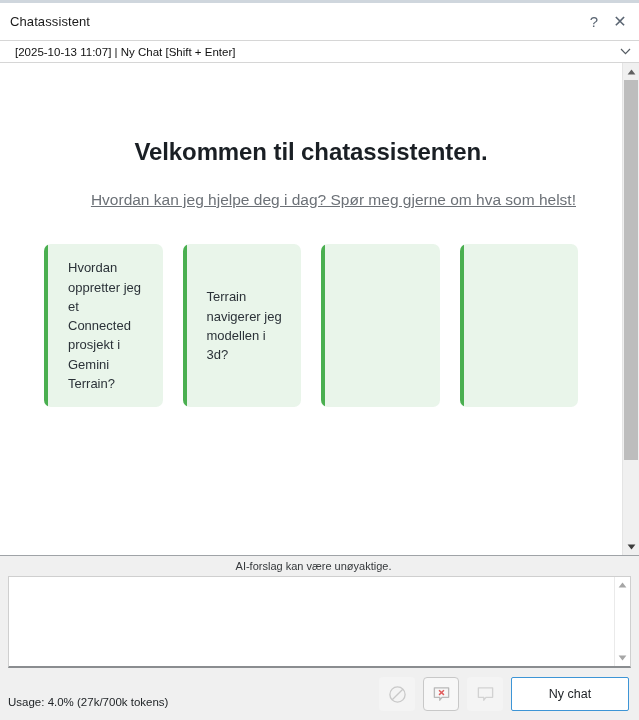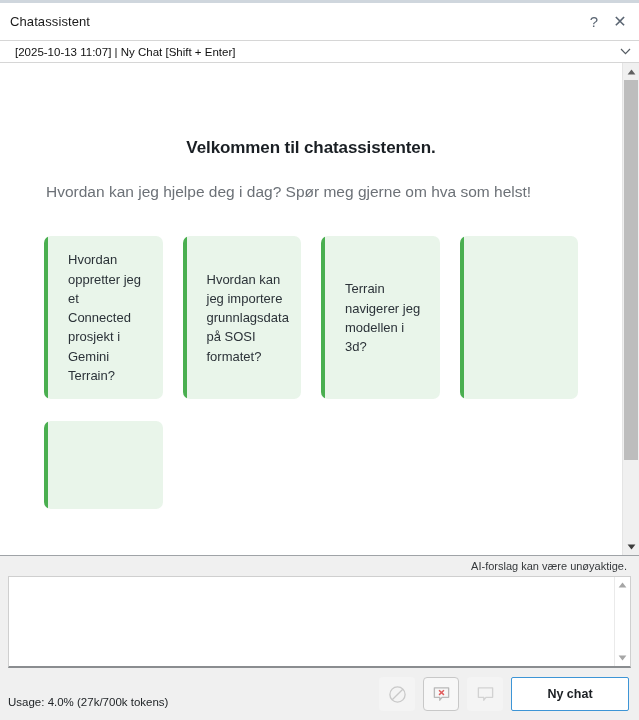--- a/index.html
+++ b/index.html
@@ -94,33 +94,34 @@
     display: flex;
   }
   .msgarea-inner {
     flex: 1 1 auto;
     padding: 0 24px 0 24px;
     overflow: hidden;
   }
 
   .welcome-title {
     text-align: center;
-    font-size: 17px;
+    font-size: 24px;
     font-weight: bold;
     color: #1a1f24;
     margin-top: 75px;
     letter-spacing: -0.1px;
   }
   .welcome-sub {
-    text-align: left;
+    text-align: right;
     font-size: 15.5px;
     color: #6c7177;
     line-height: 1.45;
     margin-top: 23px;
     padding: 0 22px;
+    text-decoration: underline;
   }
 
   .cards-grid {
     display: grid;
     grid-template-columns: 1fr 1fr 1fr 1fr;
     gap: 22px 20px;
     margin-top: 33px;
     padding: 0 20px 0 20px;
   }
   .card {
@@ -181,21 +182,21 @@
   .bottom {
     flex: 0 0 auto;
     background: #f0f0f0;
     border-top: 1px solid #9fa3a7;
     padding: 0;
   }
   .disclaimer-row {
     height: 20px;
     display: flex;
     align-items: center;
-    justify-content: flex-end;
+    justify-content: center;
     padding: 0 12px 0 0;
   }
   .disclaimer {
     font-size: 11px;
     color: #35383b;
   }
 
   .input-wrap {
     margin: 0 8px;
     height: 92px;
@@ -267,21 +268,20 @@
     background: #ffffff;
     border: 1px solid #3d95d6;
     border-radius: 2px;
     font-family: "Liberation Sans", sans-serif;
     font-size: 12.5px;
     color: #1b1f23;
     cursor: pointer;
     display: flex;
     align-items: center;
     justify-content: center;
-    font-weight: bold;
   }
 </style>
 </head>
 <body>
 
 <div id="app">
 
   <div class="titlebar">
     <span class="title-text">Chatassistent</span>
     <span class="spacer"></span>
@@ -301,23 +301,20 @@
   <div class="msgarea">
     <div class="msgarea-inner">
       <div class="welcome-title">Velkommen til chatassistenten.</div>
       <div class="welcome-sub">Hvordan kan jeg hjelpe deg i dag? Spør meg gjerne om hva som helst!</div>
 
       <div class="cards-grid">
         <div class="card">
           <span class="card-text">Hvordan oppretter jeg et Connected prosjekt i Gemini Terrain?</span>
         </div>
         <div class="card">
-          <span class="card-text">Hvordan kan jeg importere grunnlagsdata på SOSI formatet?</span>
-        </div>
-        <div class="card">
           <span class="card-text">Terrain navigerer jeg modellen i 3d?</span>
         </div>
         <div class="card">
           <span class="card-text"></span>
         </div>
         <div class="card">
           <span class="card-text"></span>
         </div>
       </div>
     </div>

